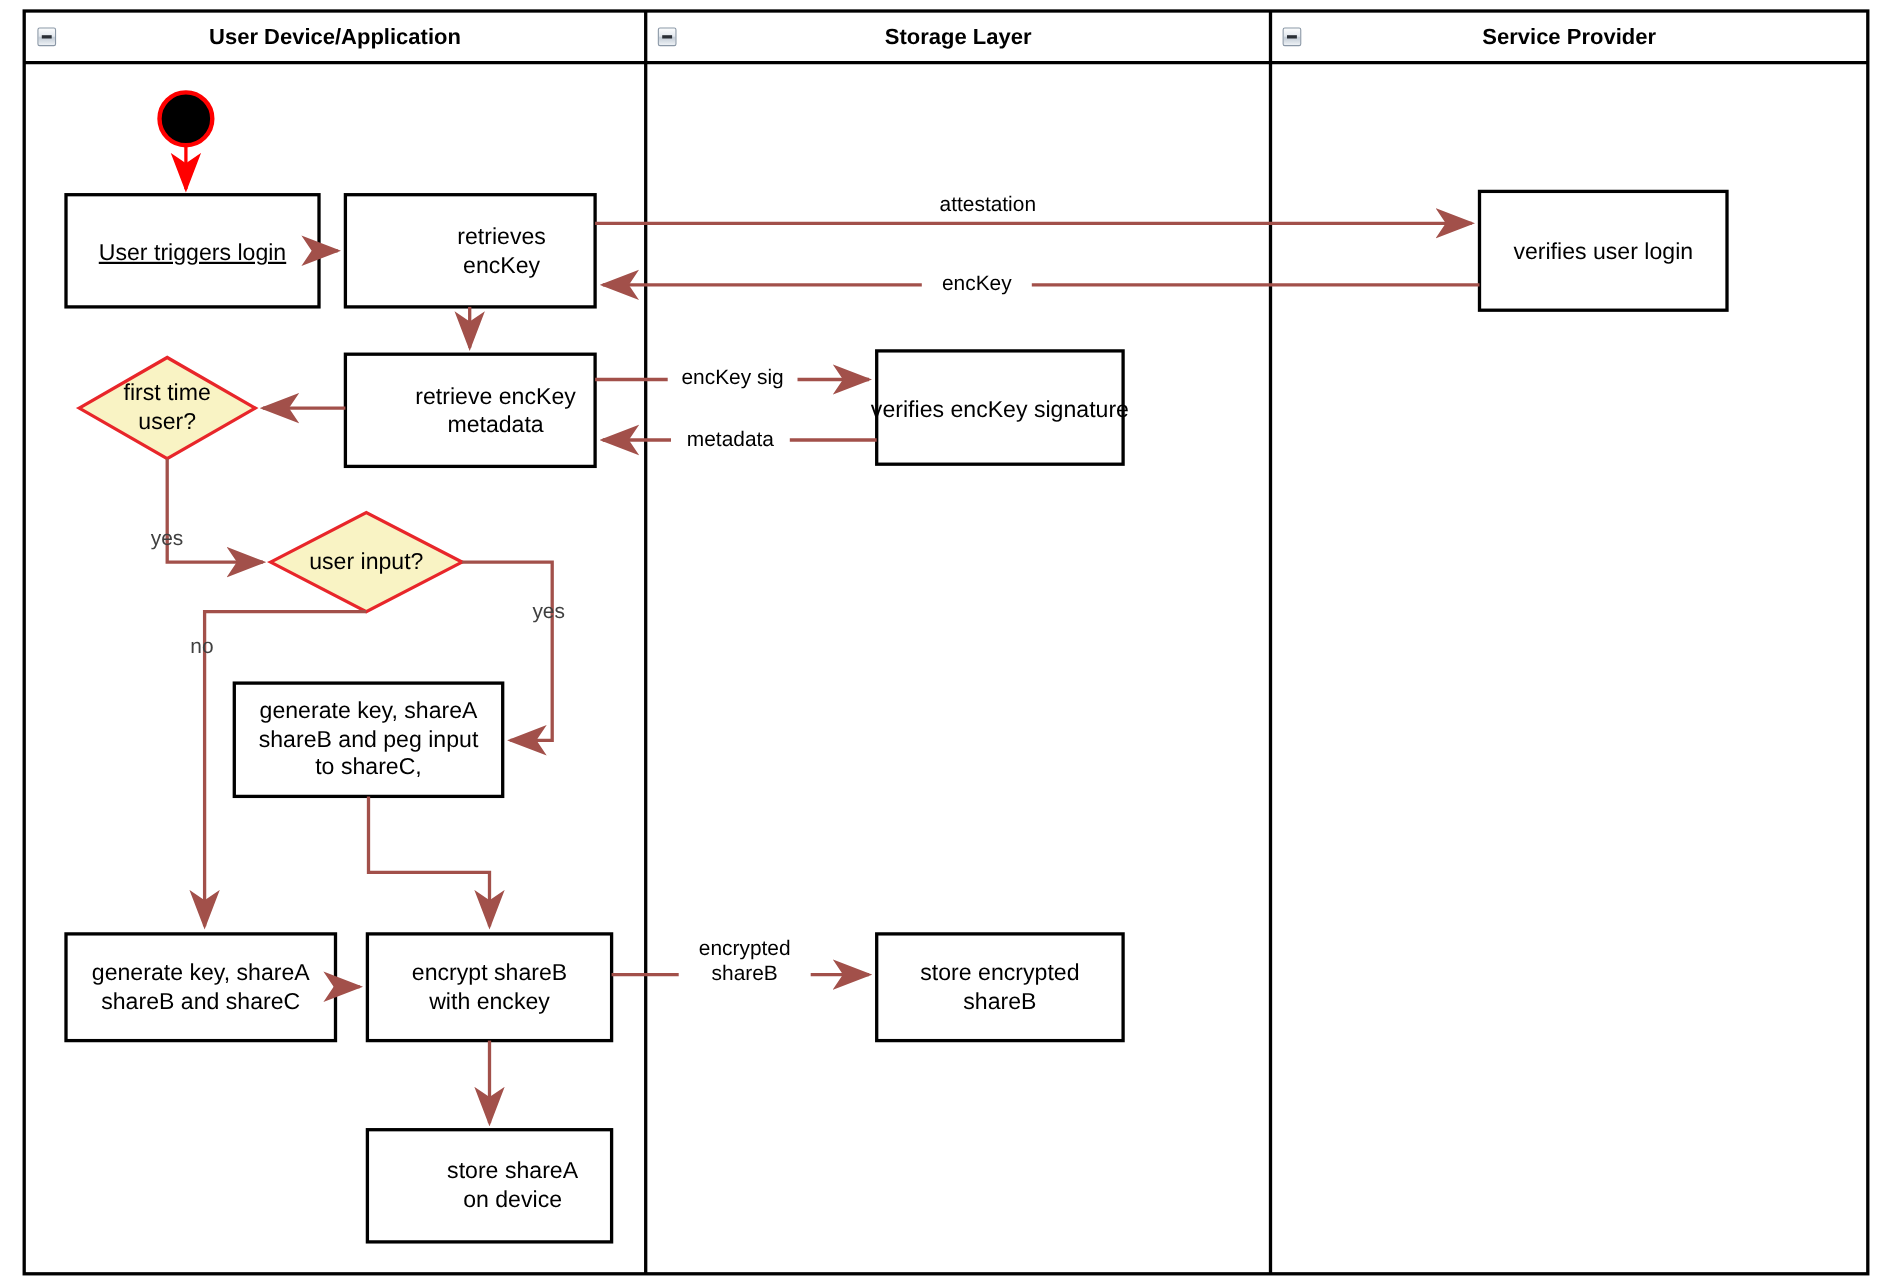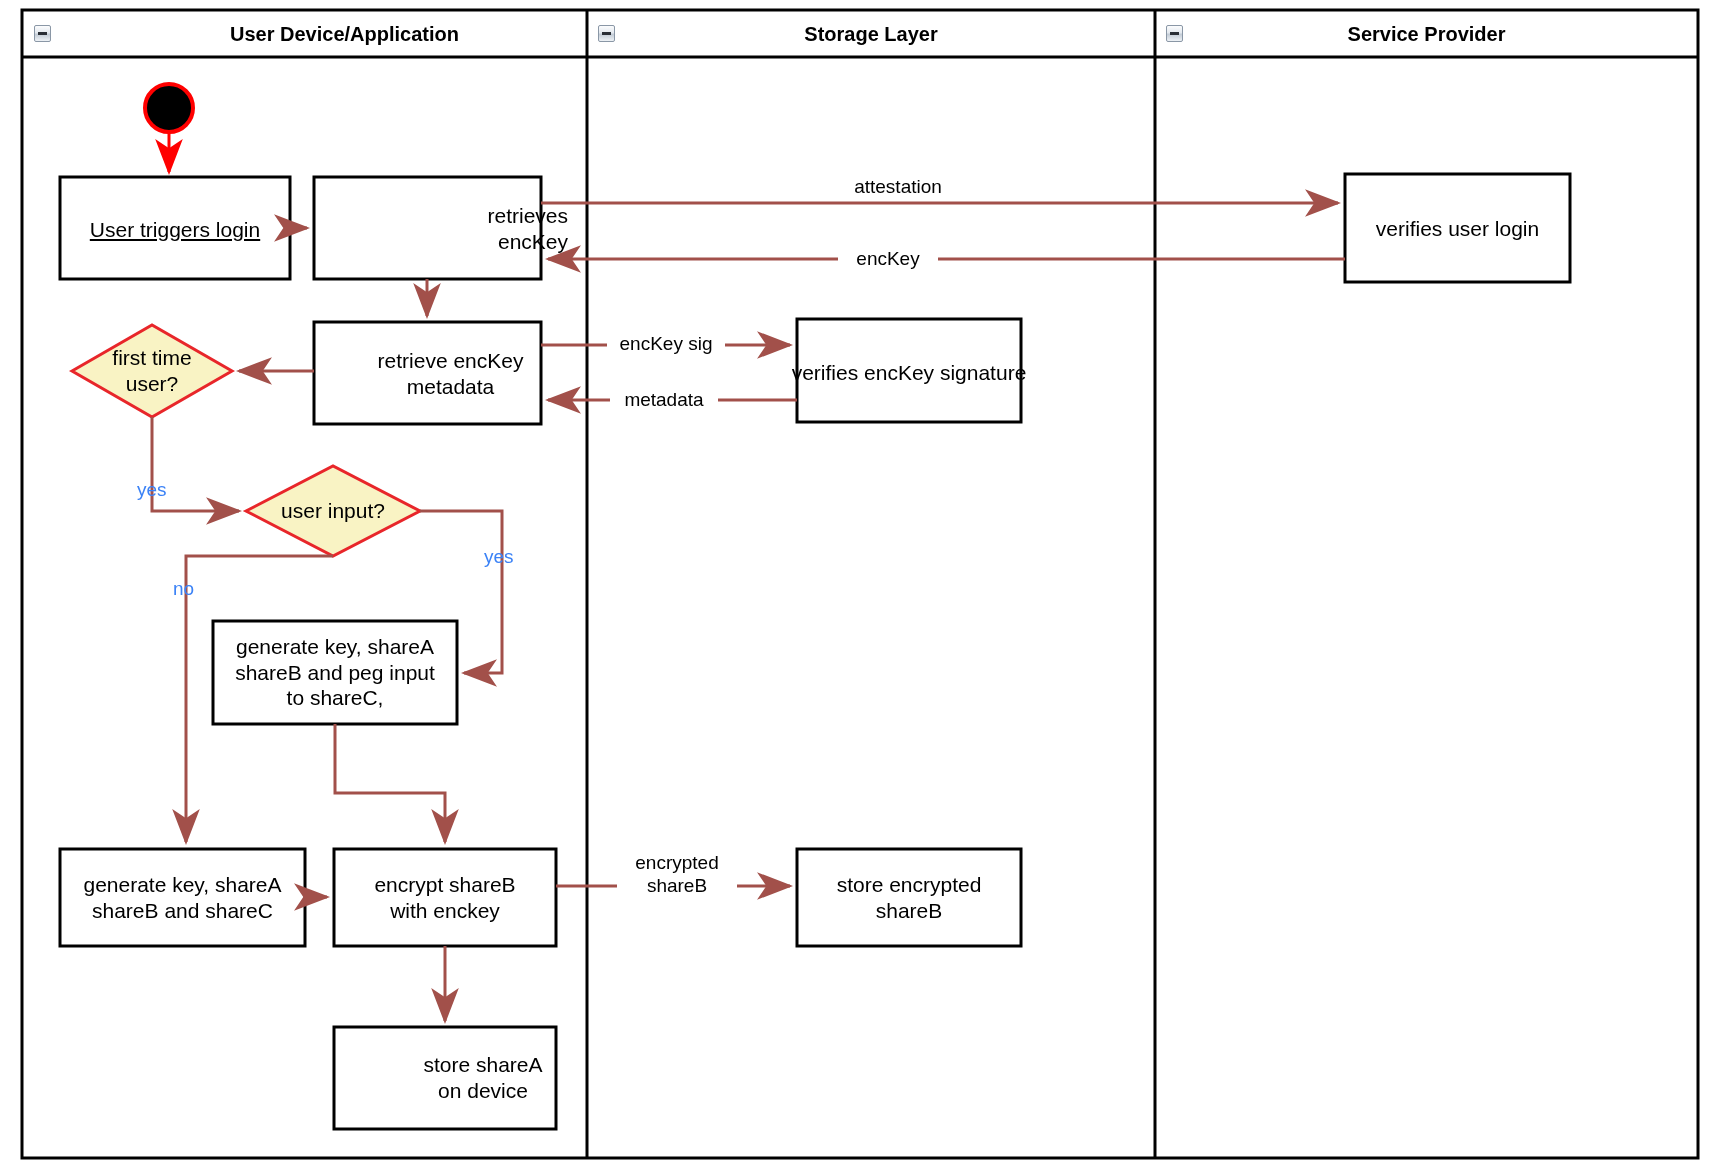--- a/index.html
+++ b/index.html
@@ -68,21 +68,21 @@
     text-align: center;
     line-height: 1.15;
     white-space: nowrap;
     background: #ffffff;
     padding: 0 4px;
     box-sizing: border-box;
   }
   .guard-label {
     position: absolute;
     font-size: 19px;
-    color: #3b82f6;
+    color: #404040;
     text-align: right;
     line-height: 1.15;
     white-space: nowrap;
   }
   
   .hit {
     position: absolute;
     background: transparent;
     cursor: default;
   }
@@ -161,27 +161,27 @@
       <path d="M556,886 L790,886" marker-end="url(#ah-flow)"></path>
 
       <path d="M445,946 L445,1021" marker-end="url(#ah-flow)"></path>
     </g>
   </svg>
 
   <div class="collapse-icon" style="left:34px;  top:25px;"></div>
   <div class="collapse-icon" style="left:598px; top:25px;"></div>
   <div class="collapse-icon" style="left:1166px;top:25px;"></div>
 
-  <div class="lane-title" style="left:22px;   top:24px; width:565px;padding-left:40px;">User Device/Application</div>
+  <div class="lane-title" style="left:22px;   top:24px; width:565px;">User Device/Application</div>
   <div class="lane-title" style="left:587px;  top:24px; width:568px;">Storage Layer</div>
   <div class="lane-title" style="left:1155px; top:24px; width:543px;">Service Provider</div>
 
   <div class="node-label" style="left:60px; top:217px; width:230px;text-decoration:underline;">User triggers login</div>
 
-  <div class="node-label" style="left:314px; top:203px; width:254px;text-align:right;">
+  <div class="node-label" style="left:329px; top:203px; width:254px;">
     <div>retrieves</div>
     <div>encKey</div>
   </div>
 
   <div class="node-label" style="left:314px; top:348px; width:273px;">
     <div>retrieve encKey</div>
     <div>metadata</div>
   </div>
 
   <div class="node-label" style="left:72px; top:345px; width:160px;">
@@ -200,21 +200,21 @@
   <div class="node-label" style="left:55px; top:872px; width:255px;">
     <div>generate key, shareA</div>
     <div>shareB and shareC</div>
   </div>
 
   <div class="node-label" style="left:334px; top:872px; width:222px;">
     <div>encrypt shareB</div>
     <div>with enckey</div>
   </div>
 
-  <div class="node-label" style="left:334px; top:1052px; width:264px;padding-left:17px;">
+  <div class="node-label" style="left:334px; top:1052px; width:264px;">
     <div>store shareA</div>
     <div>on device</div>
   </div>
 
   <div class="node-label" style="left:769px; top:360px; width:280px;">verifies encKey signature</div>
 
   <div class="node-label" style="left:797px; top:872px; width:224px;">
     <div>store encrypted</div>
     <div>shareB</div>
   </div>

